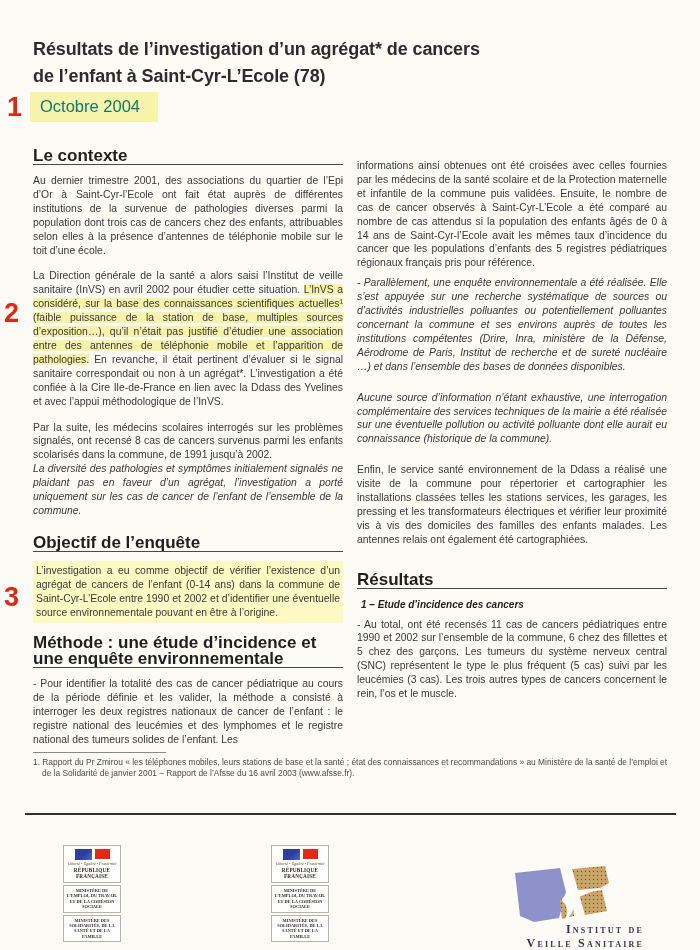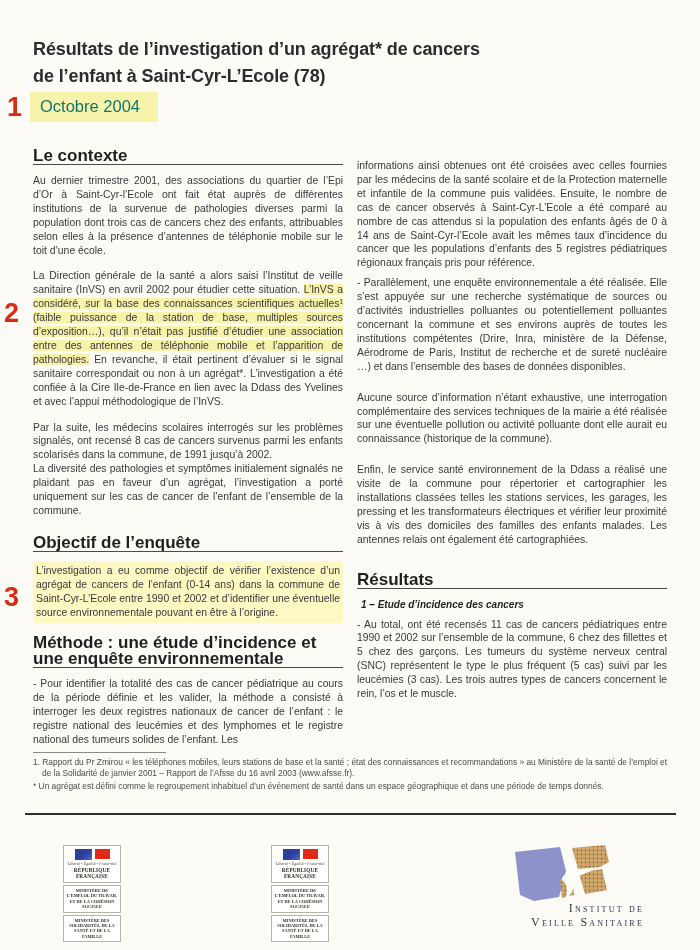--- a/index.html
+++ b/index.html
@@ -16,21 +16,21 @@
   #marker3{left:4px;top:584px;}
 
   .date-highlight{position:absolute;left:30px;top:92px;background:#f8f3ab;
                   padding:5px 18px 6px 10px;font-size:16.5px;color:#0f766e;}
 
   .cols{position:absolute;left:33px;top:148px;width:634px;display:flex;gap:14px;}
   .col{width:310px;font-size:10.4px;line-height:13.9px;text-align:justify;}
   .col-right{padding-top:11px;}
   .col p{margin:0 0 12px 0;}
   .nogap{margin:0 0 0 0 !important;}
-  .endgap{margin:0 0 17px 0 !important;}
+  .endgap{margin:0 0 17px 0 !important;font-style:italic;}
   .smallgap{margin:0 0 6px 0 !important;}
   .biggap{margin:0 0 25px 0 !important;}
 
   h3.section{font-size:17px;font-weight:bold;color:#1f1f1f;border-bottom:1.2px solid #4a4a4a;
              padding-bottom:0;margin:0 0 9px 0;text-align:left;line-height:16px;}
   h3.mt{margin-top:3px;}
   .sub-heading{font-size:10px;font-weight:bold;font-style:italic;color:#1f1f1f;
                margin:0 0 6px 4px;text-align:left;}
 
   .hl{background:#f8f3ab;}
@@ -50,21 +50,21 @@
   .emblem-flag{display:flex;justify-content:center;gap:3px;padding-top:2px;}
   .fb{width:17px;height:11px;background:linear-gradient(135deg,#2d3f9e 55%,#5668c6);}
   .fr{width:15px;height:10px;background:#e02918;margin-top:0px;}
   .motto{font-family:"Liberation Serif",serif;font-style:italic;font-size:4.2px;
          color:#55504a;margin-top:1px;line-height:5px;}
   .repname{font-family:"Liberation Serif",serif;font-weight:bold;font-size:5.2px;
            letter-spacing:0.2px;color:#2c2926;margin:1px 0 2px;line-height:6px;}
   .mintext{font-family:"Liberation Serif",serif;font-weight:bold;font-size:4.4px;
            line-height:5.4px;color:#322f2b;padding:2px 1px;}
 
-  .invs{position:absolute;left:504px;top:845px;width:150px;}
+  .invs{position:absolute;left:504px;top:866px;width:150px;font-weight:bold;}
   .invs svg{display:block;margin-left:8px;}
   .invs-text{font-family:"Liberation Serif",serif;font-variant:small-caps;letter-spacing:2.2px;
              color:#34344e;text-align:right;width:140px;font-size:12px;line-height:11.5px;}
   .invs-text .l2{margin-top:2px;}
 </style>
 </head>
 <body>
 
 <div id="page">
 
@@ -103,21 +103,20 @@
 
       <h3 class="section">Résultats</h3>
       <div class="sub-heading">1 – Etude d’incidence des cancers</div>
       <p class="nogap">- Au total, ont été recensés 11 cas de cancers pédiatriques entre 1990 et 2002 sur l’ensemble de la commune, 6 chez des fillettes et 5 chez des garçons. Les tumeurs du système nerveux central (SNC) représentent le type le plus fréquent (5 cas) suivi par les leucémies (3 cas). Les trois autres types de cancers concernent le rein, l’os et le muscle.</p>
     </div>
   </div>
 
   <div class="footnotes">
     <div class="footnote-rule"></div>
     <div class="fn">1. Rapport du Pr Zmirou « les téléphones mobiles, leurs stations de base et la santé ; état des connaissances et recommandations » au Ministère de la santé de l’emploi et de la Solidarité de janvier 2001 – Rapport de l’Afsse du 16 avril 2003 (www.afsse.fr).</div>
-    <div class="fn">* Un agrégat est défini comme le regroupement inhabituel d’un événement de santé dans un espace géographique et dans une période de temps donnés.</div>
   </div>
 
   <div class="divider"></div>
 
   <div class="ministry" id="ministry1">
     <div class="mbox">
       <div class="emblem-flag">
         <div class="fb"></div>
         <div class="fr"></div>
       </div>

